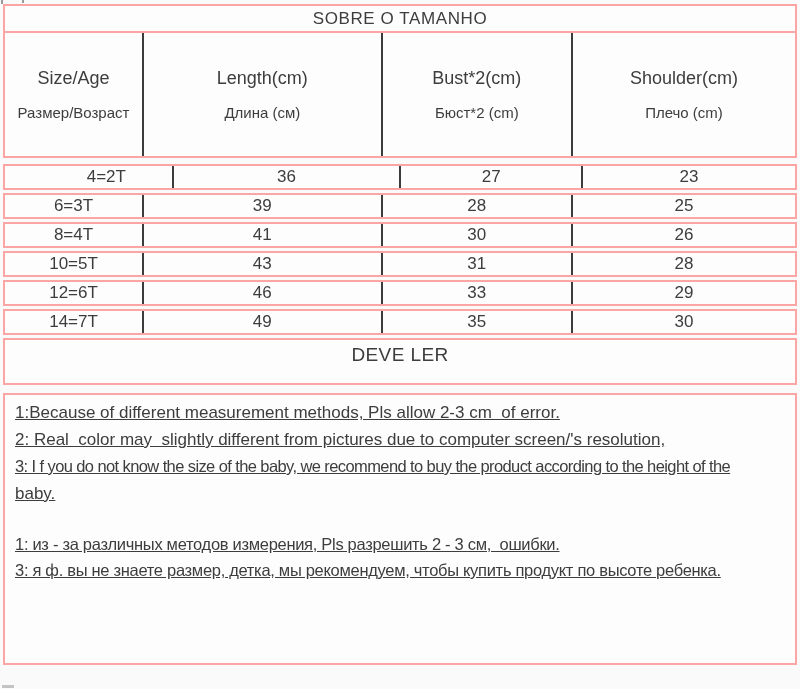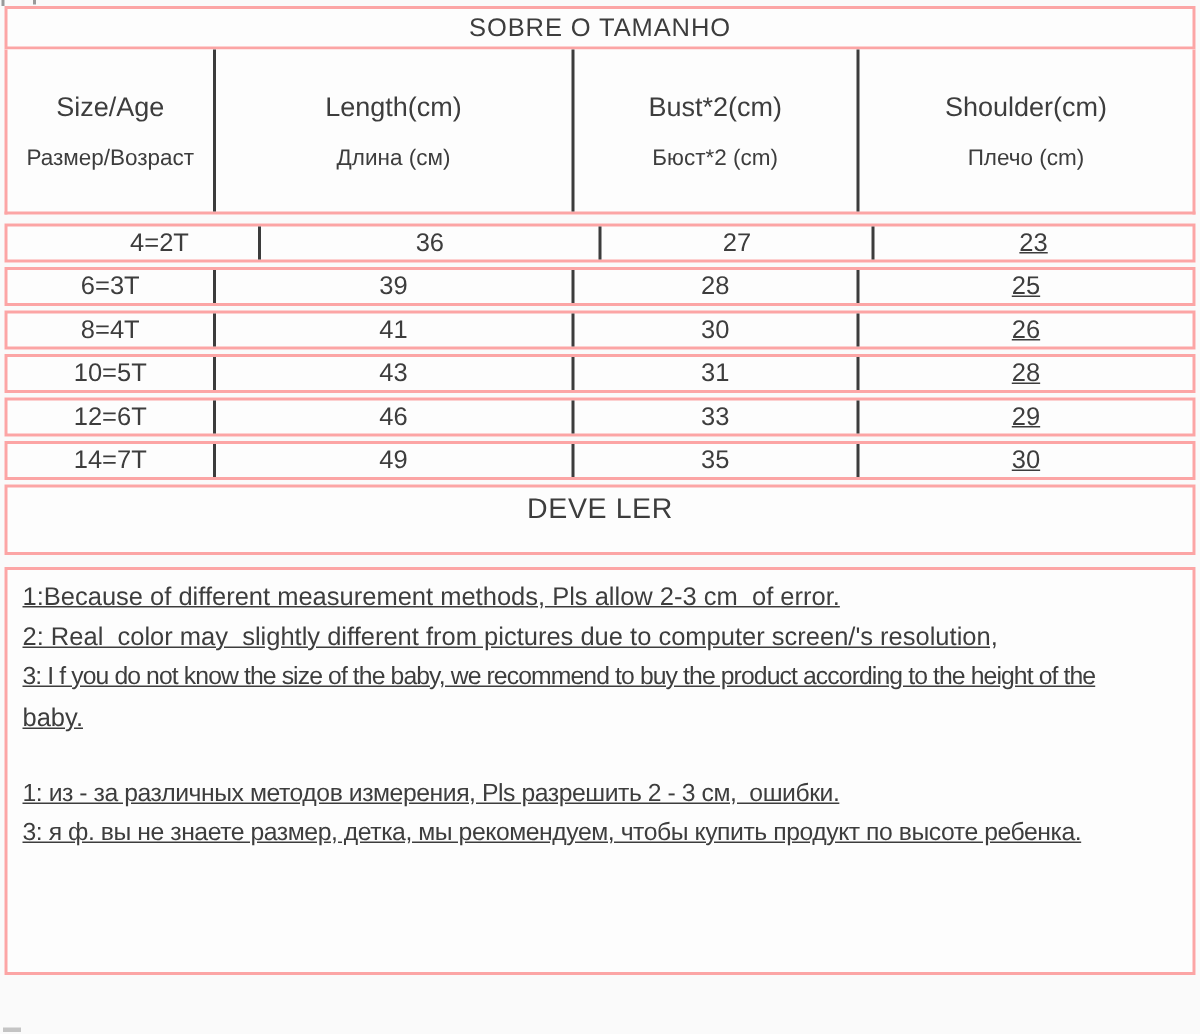--- a/index.html
+++ b/index.html
@@ -20,42 +20,42 @@
     height: 29px;
     display: flex; align-items: center; justify-content: center;
     font-size: 17px; letter-spacing: 0.6px;
   }
 
   .tgrid {
     display: grid;
     grid-template-columns: 17.6% 30.2% 24.1% 28.1%;
   }
 
-  .head-row { height: 110px; border-top: none; }
+  .head-row { height: 125px; border-top: none; }
   .head-cell {
     border-right: 2px solid #3c3c3c;
     display: flex; flex-direction: column;
     align-items: center; justify-content: center;
     gap: 15px;
   }
   .head-cell:last-child { border-right: none; }
   .head-en { font-size: 18px; }
   .head-ru { font-size: 15px; }
 
   .data-row {
     height: 26px; margin-top: 3px;
     align-items: stretch;
     font-size: 17px;
   }
   .data-row.first { margin-top: 6px; padding-left: 36px; }
   .data-cell {
     border-right: 2px solid #3c3c3c;
     display: flex; align-items: center; justify-content: center;
   }
-  .data-cell:last-child { border-right: none; text-decoration: underline; }
+  .data-cell:last-child { border-right: none; }
 
   .deve-box {
     margin-top: 3px; height: 47px;
     padding-top: 4px;
     text-align: center; font-size: 19px; letter-spacing: 0.4px;
   }
 
   .notes-box {
     margin-top: 8px;
     height: 272px;

